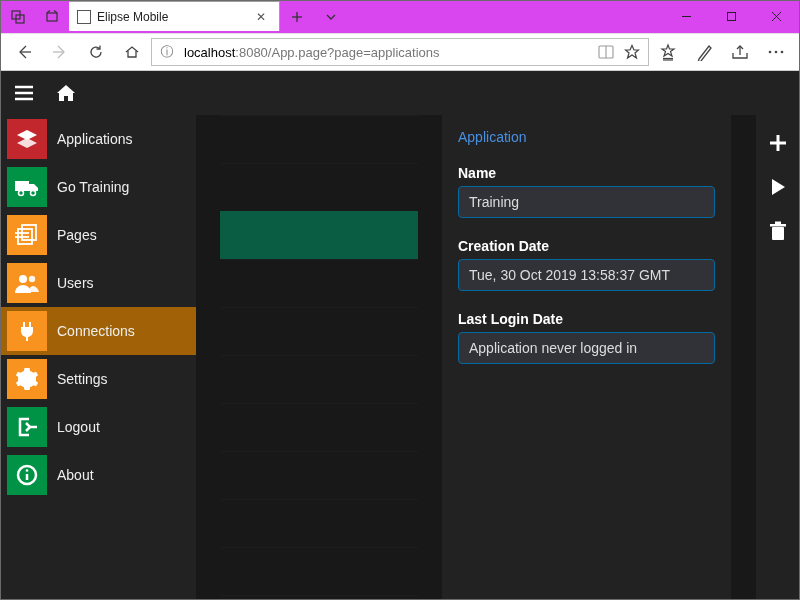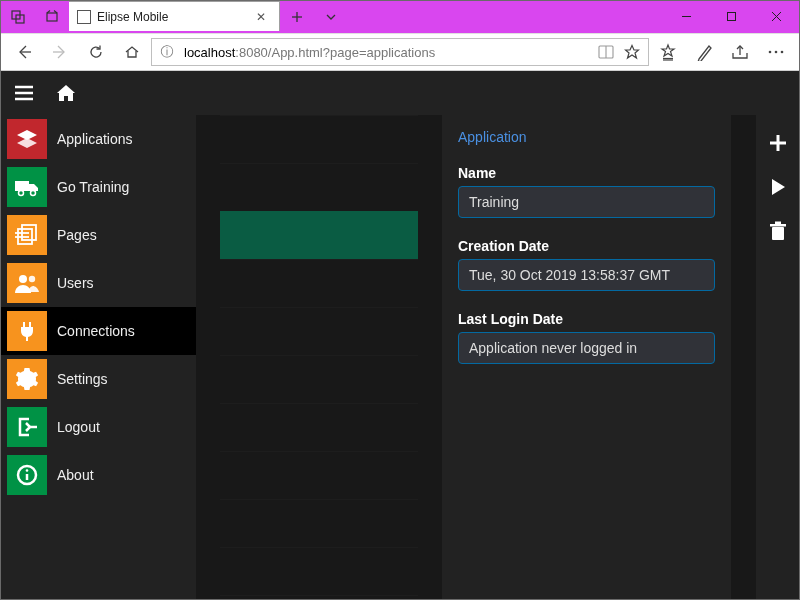--- a/index.html
+++ b/index.html
@@ -29,21 +29,21 @@
   .viewport { flex: 1; background: #181818; display: flex; flex-direction: column; overflow: hidden; }
 
   .topbar { height: 44px; background: #222; display: flex; align-items: center; padding-left: 8px; gap: 12px; }
   .topicon { width: 30px; height: 30px; display: flex; align-items: center; justify-content: center; color: #fff; }
 
   .body { flex: 1; display: flex; overflow: hidden; gap: 24px; }
 
   
   .sidebar { width: 195px; background: #222; overflow-y: auto; }
   .nav-item { display: flex; align-items: center; height: 48px; color: #eee; font-size: 14px; cursor: pointer; }
-  .nav-item.sel { background: #000000; text-align: center; }
+  .nav-item.sel { background: #a16207; text-align: center; }
   .nav-icon { width: 40px; height: 40px; margin: 4px 10px 4px 6px; display: flex; align-items: center; justify-content: center; color: #fff; }
   .ni-red    { background: #c1272d; }
   .ni-green  { background: #009245; }
   .ni-orange { background: #f7931e; }
 
   
   .listpane { width: 198px; background: #181818; position: relative; }
   .list-grid { position: absolute; inset: 0; background-image: linear-gradient(#1d1d1d 1px, transparent 1px); background-size: 100% 48px; background-position: 0 0; }
   .list-row { position: absolute; left: 0; right: 0; height: 48px; }
   .list-row.sel { background: #0a5c43; }
@@ -137,21 +137,21 @@
         </svg>
     </div>
     <div class="addrbtn">
       <svg width="16" height="16" viewBox="0 0 16 16" stroke="#444" fill="none" stroke-width="1.3">
           <path d="M2 8l6-5 6 5"></path>
           <path d="M4 7v6h8V7"></path>
         </svg>
     </div>
     <div class="urlbox">
       <span class="ab-icon">ⓘ</span>
-      <span><span class="host">localhost</span><span>:8080/App.html?page=applications</span></span>
+      <span><span class="host">localhost</span><span>:8080/App.page?page=applications</span></span>
       <span class="spacer"></span>
       <span class="ab-icon">
         <svg width="16" height="14" viewBox="0 0 16 14" stroke="#999" fill="none" stroke-width="1.1">
             <rect x="1" y="1" width="14" height="12" rx="1"></rect>
             <line x1="8" y1="1" x2="8" y2="13"></line>
           </svg>
       </span>
       <span class="ab-icon">
         <svg width="16" height="16" viewBox="0 0 16 16" stroke="#444" fill="none" stroke-width="1.2">
             <polygon points="8,1.5 10,6 14.5,6 11,9 12.5,14 8,11 3.5,14 5,9 1.5,6 6,6"></polygon>

